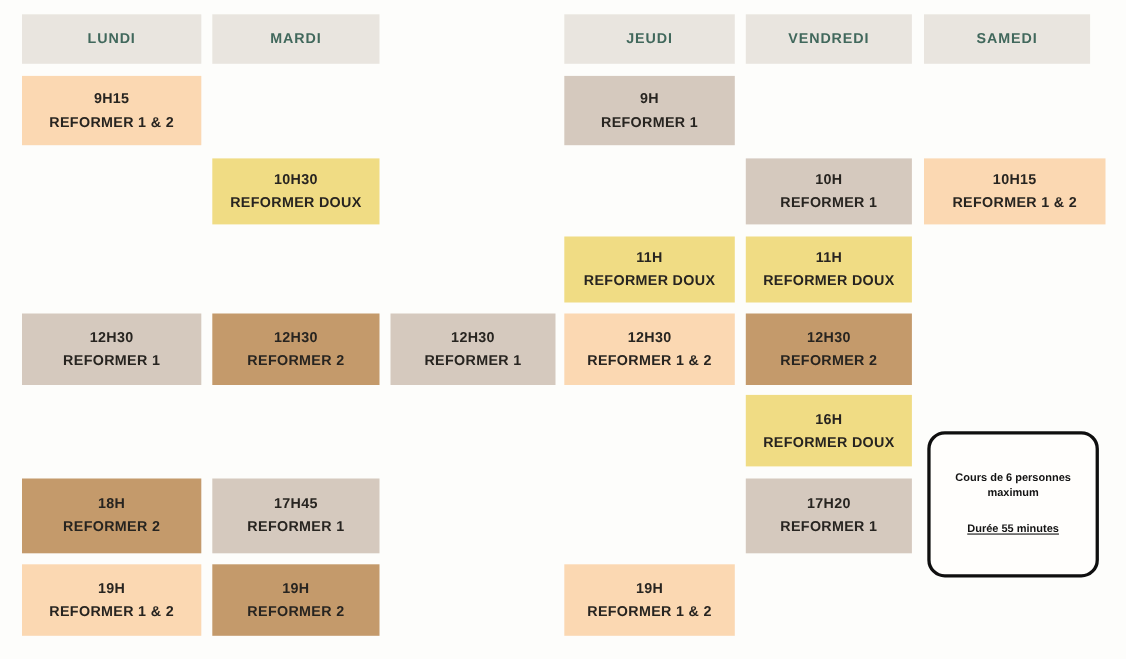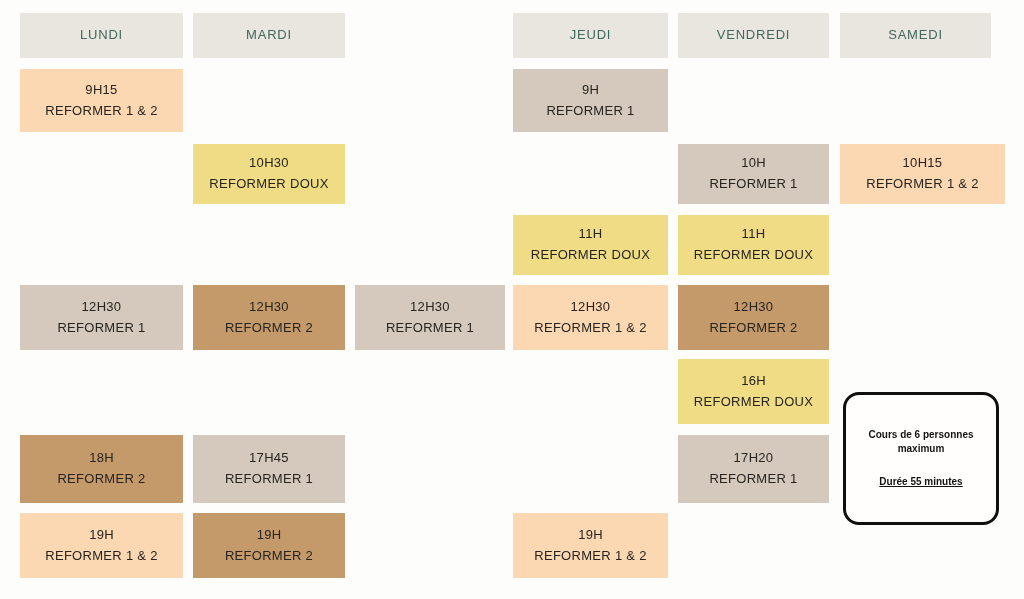--- a/index.html
+++ b/index.html
@@ -14,21 +14,21 @@
     background:var(--page_bg);
     overflow:hidden;
   }
   .cell{
     position:absolute;
     display:flex;
     flex-direction:column;
     align-items:center;
     justify-content:center;
     text-align:left;
-    font-weight:400;
+    font-weight:700;
     font-size:13px;
     line-height:1.6;
     letter-spacing:.3px;
     color:var(--cell_text);
   }
   .day-header{
     font-size:13px;
     letter-spacing:.8px;
     background:var(--header_bg);
     color:var(--header_text);

